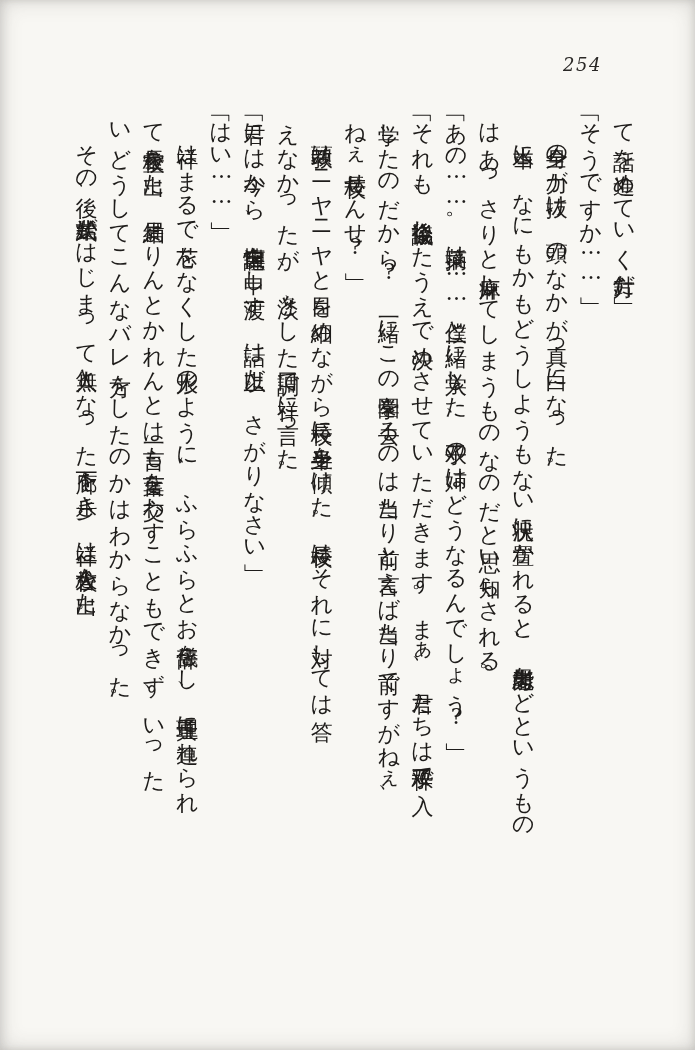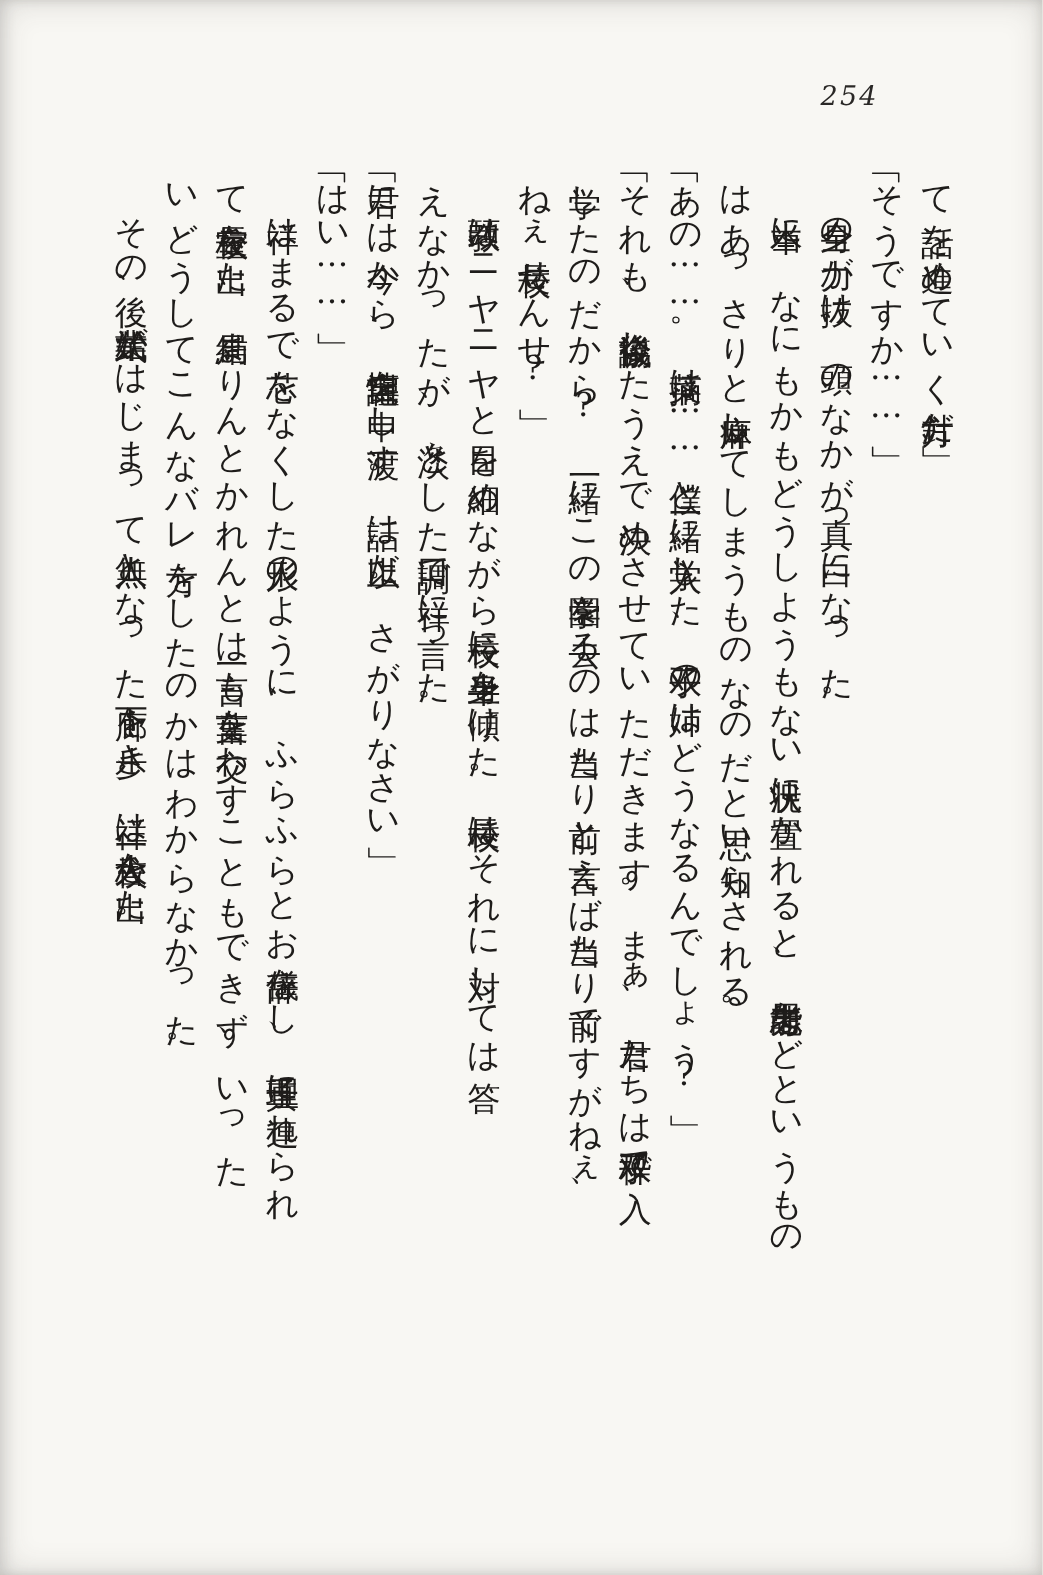--- a/index.html
+++ b/index.html
@@ -20,21 +20,21 @@
   
   .page::before {
     content: "";
     position: absolute;
     inset: 0;
     pointer-events: none;
     box-shadow: inset 0 0 22px rgba(60,58,54,0.18), inset 4px 0 8px rgba(60,58,54,0.10), inset -3px 0 6px rgba(60,58,54,0.08);
   }
   .page-number {
     position: absolute;
-    left: 547px;
+    left: 563px;
     top: 54px;
     font-size: 18px;
     font-style: italic;
     letter-spacing: 1.5px;
     color: #2a2826;
   }
   .text-block {
     position: absolute;
     top: 108px;
     right: 54px;

